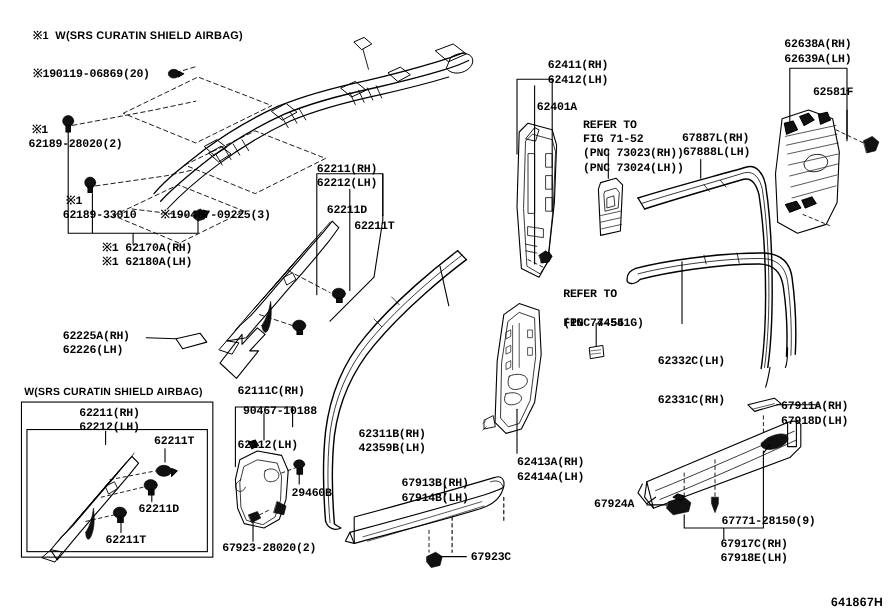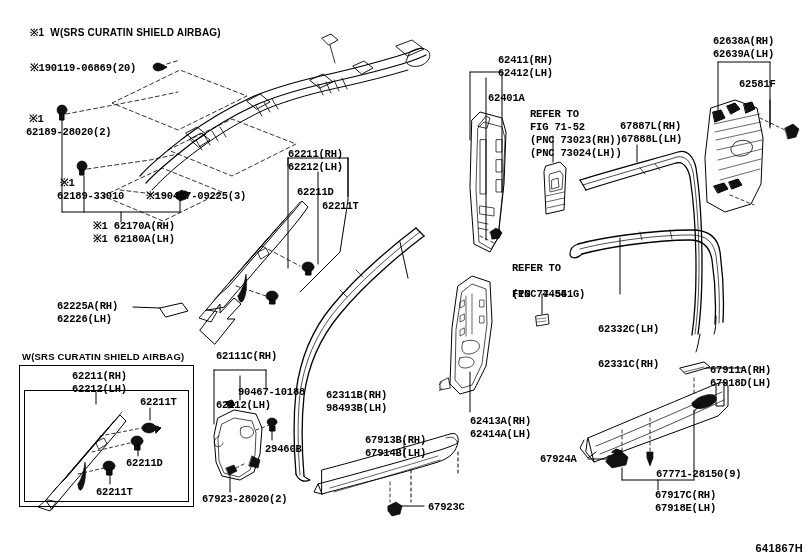--- a/index.html
+++ b/index.html
@@ -358,26 +358,26 @@
   <div class="lbl mono" style="left:512px;top:288px;font-family:Liberation Mono, monospace;">(PNC 74541G)</div>
 
   <div class="lbl mono" style="left:598px;top:310px;margin-top:48px;">62331C(RH)</div>
   <div class="lbl mono" style="left:598px;top:323px;">62332C(LH)</div>
 
   <div class="lbl mono" style="left:470px;top:415px;">62413A(RH)</div>
   <div class="lbl mono" style="left:470px;top:428px;">62414A(LH)</div>
 
   <div class="lbl mono" style="left:216px;top:350px;">62111C(RH)</div>
   <div class="lbl mono" style="left:216px;top:379px;margin-top:20px;">62112(LH)</div>
-  <div class="lbl mono" style="left:221px;top:386px;margin-left:17px;">90467-10188</div>
+  <div class="lbl mono" style="left:221px;top:368px;">90467-10188</div>
   <div class="lbl mono" style="left:265px;top:443px;">29460B</div>
   <div class="lbl mono" style="left:202px;top:493px;">67923-28020(2)</div>
 
   <div class="lbl mono" style="left:326px;top:389px;">62311B(RH)</div>
-  <div class="lbl mono" style="left:326px;top:402px;">98493B(LH)</div>
+  <div class="lbl mono" style="left:326px;top:402px;">42359B(LH)</div>
 
   <div class="lbl mono" style="left:365px;top:434px;">67913B(RH)</div>
   <div class="lbl mono" style="left:365px;top:447px;">67914B(LH)</div>
   <div class="lbl mono" style="left:428px;top:501px;">67923C</div>
 
   <div class="lbl mono" style="left:710px;top:364px;">67911A(RH)</div>
   <div class="lbl mono" style="left:710px;top:377px;">67918D(LH)</div>
   <div class="lbl mono" style="left:540px;top:453px;">67924A</div>
   <div class="lbl mono" style="left:620px;top:468px;margin-left:36px;">67771-28150(9)</div>
   <div class="lbl mono" style="left:655px;top:489px;">67917C(RH)</div>

